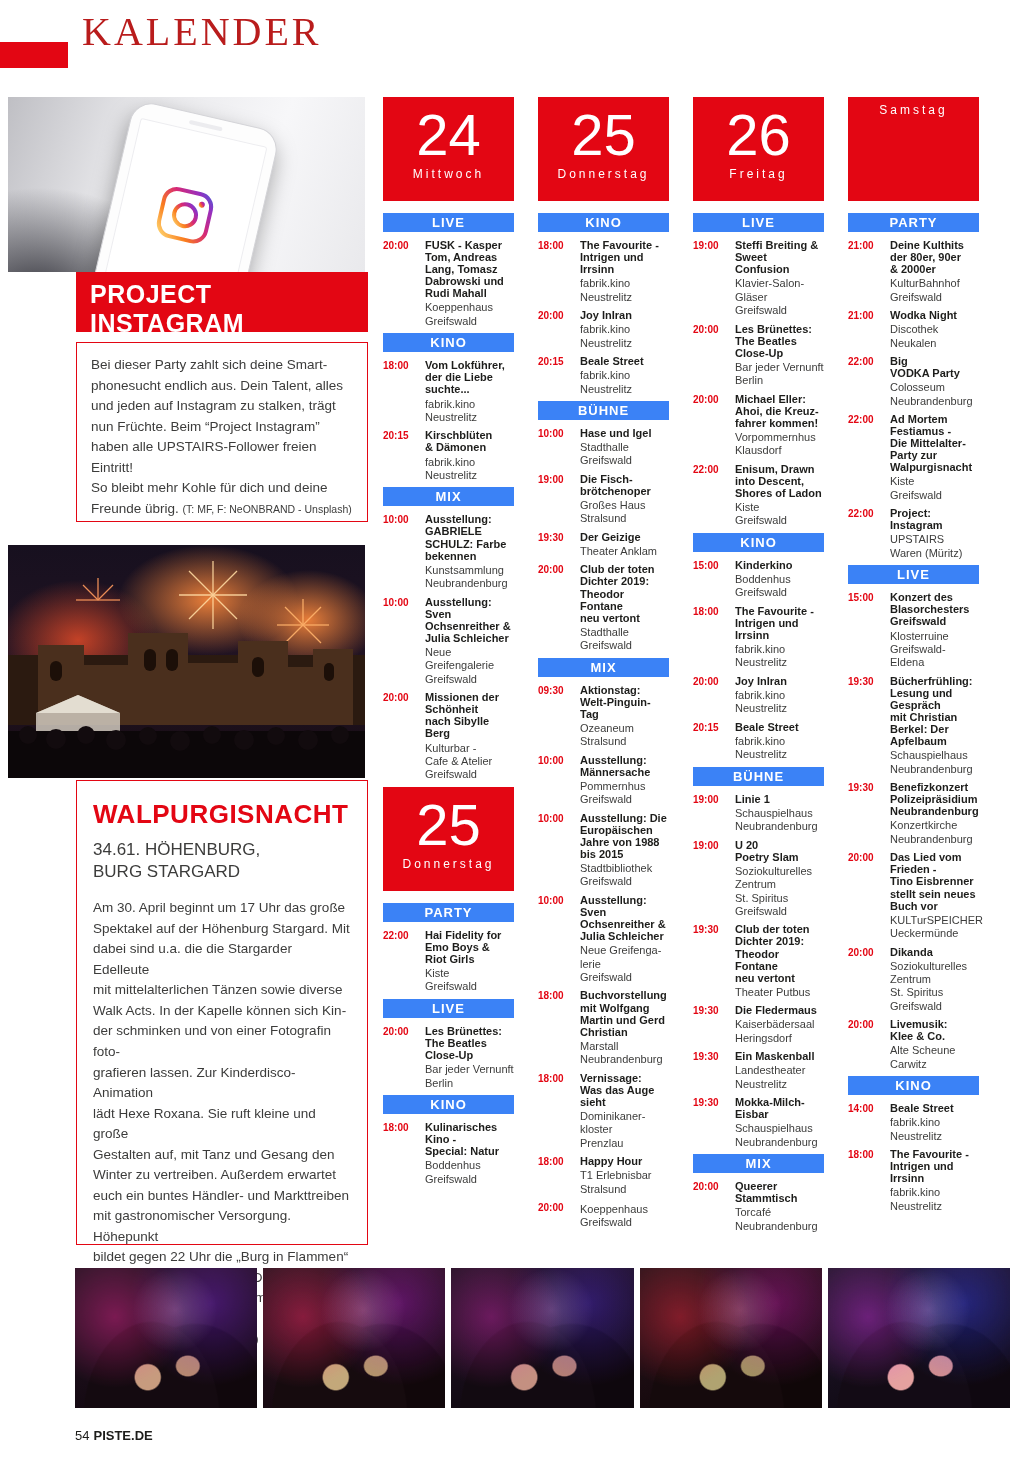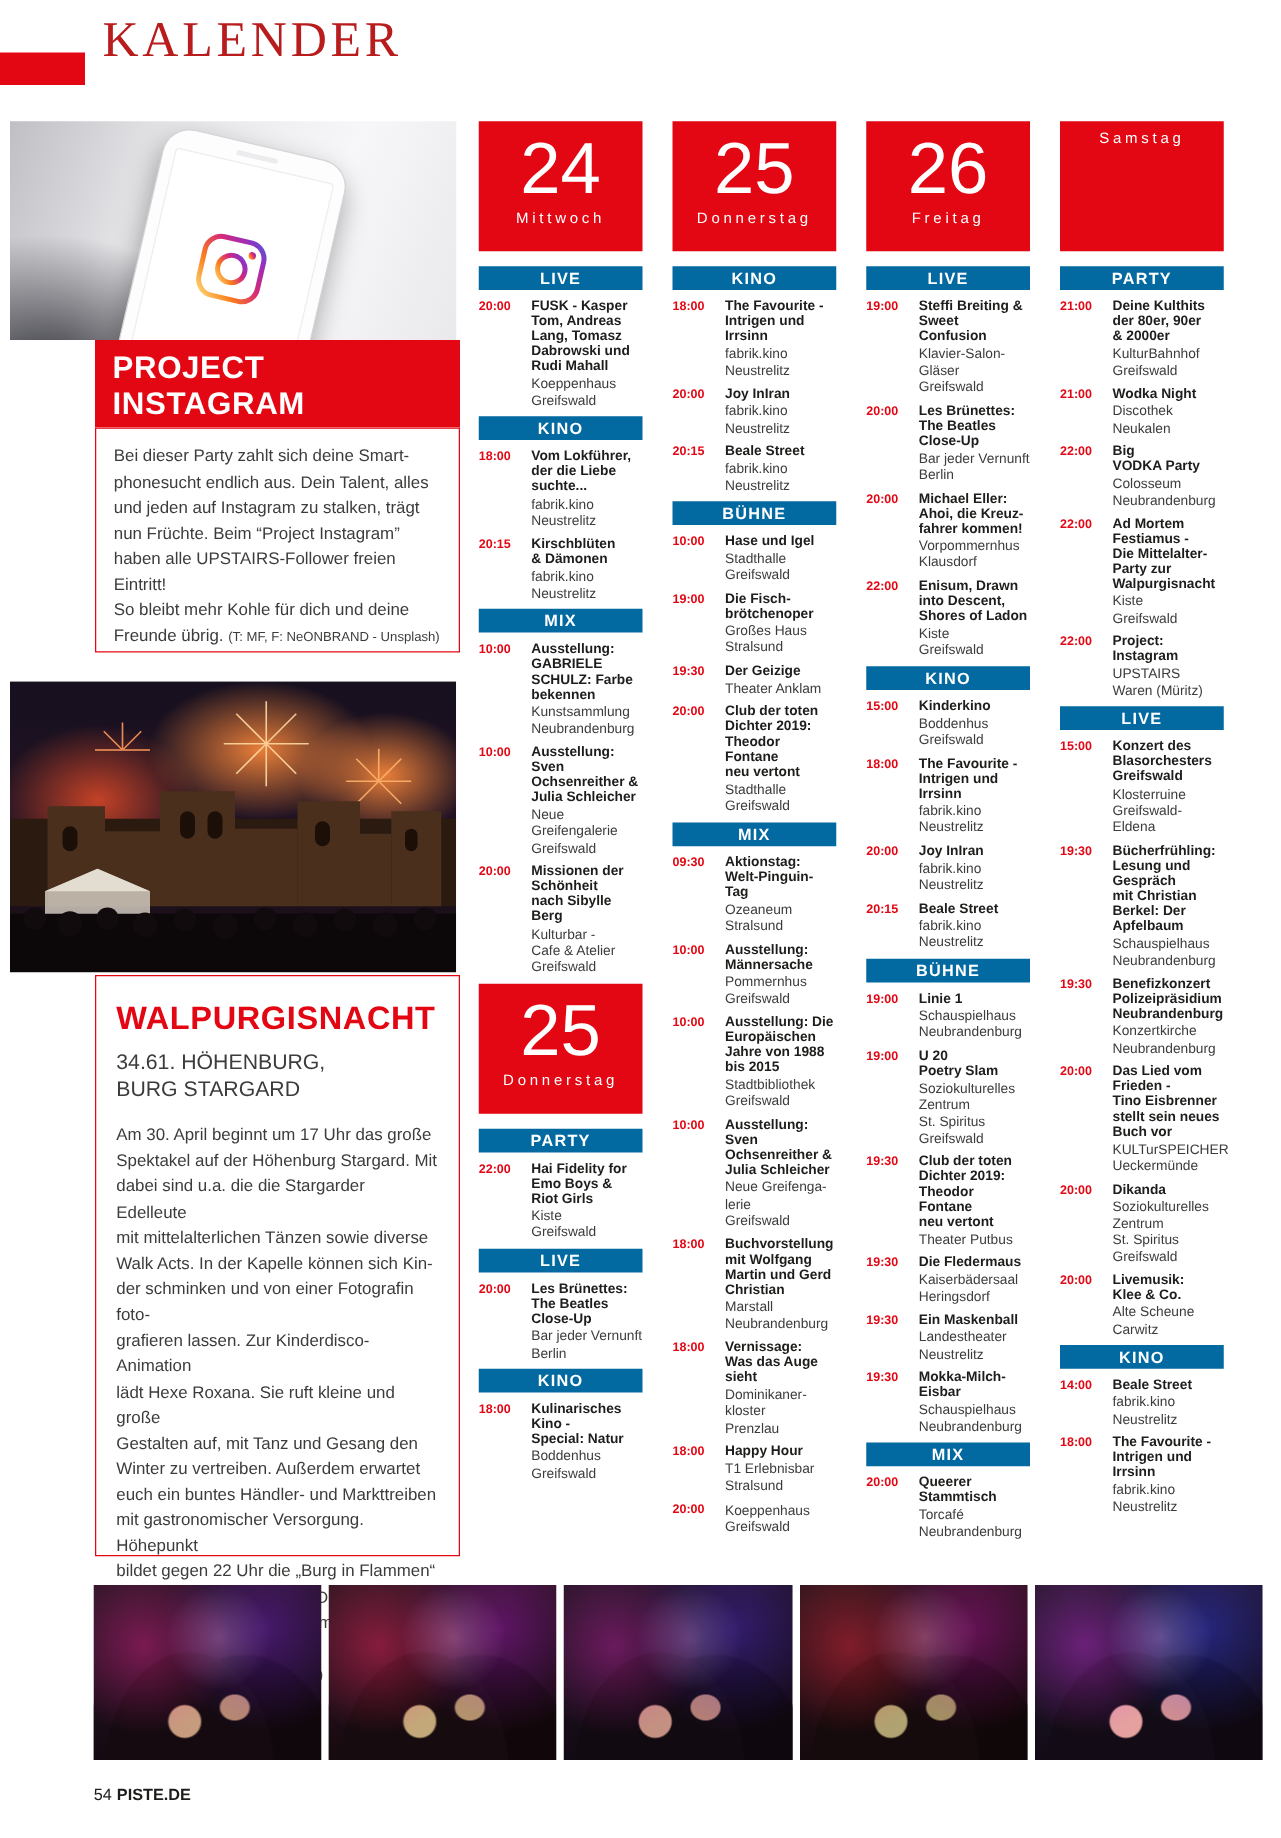--- a/index.html
+++ b/index.html
@@ -28,21 +28,21 @@
     box-shadow:0 10px 22px rgba(0,0,0,0.35);
   }
   .phone-screen {
     position:absolute; left:9px; top:16px; right:9px; bottom:34px; background:#ffffff;
     border:1px solid #ededf0; border-radius:3px; display:flex; align-items:center; justify-content:center;
   }
   .phone-speaker { position:absolute; left:50%; top:7px; width:34px; height:4px; margin-left:-17px;
     background:#ececef; border-radius:2px; }
 
   .feature-banner {
-    position:absolute; left:76px; top:272px; width:292px; height:70px; background:#e30613;
+    position:absolute; left:76px; top:272px; width:292px; height:60px; background:#e30613;
     box-sizing:border-box; padding:8px 12px 0 14px;
   }
   .feature-banner .feature-title { color:#ffffff; font-size:25px; font-weight:bold; letter-spacing:0.5px; }
   .feature-banner .feature-sub { color:#7d1a10; font-size:15px; margin-top:2px; letter-spacing:0.5px; }
 
   .feature-textbox {
     position:absolute; box-sizing:border-box; background:#ffffff; border:1px solid #e30613;
     font-size:13.5px; line-height:1.52; color:#3c3c3b;
   }
   .feature-textbox.instagram { left:76px; top:342px; width:292px; height:180px; padding:12px 14px; }
@@ -60,21 +60,21 @@
   .col-1 { left:383px; } .col-2 { left:538px; } .col-3 { left:693px; } .col-4 { left:848px; }
 
   .day-box {
     width:131px; height:104px; background:#e30613; color:#ffffff; text-align:center;
     margin-bottom:12px; box-sizing:border-box; padding-top:6px;
   }
   .day-number { font-size:58px; line-height:1.1; font-weight:400; }
   .day-weekday { font-size:12px; letter-spacing:3px; margin-top:0px; }
 
   .section-header {
-    height:19px; line-height:19px; background:#0369a1; color:#ffffff; text-align:center;
+    height:19px; line-height:19px; background:#3b82f6; color:#ffffff; text-align:center;
     font-size:13px; font-weight:bold; letter-spacing:1px; margin:4px 0 7px;
   }
   .event-row { display:flex; margin-bottom:5px; }
   .event-time { width:38px; flex:0 0 38px; font-size:10px; font-weight:bold; color:#e30613; padding-top:1px; }
   .event-body { flex:1; padding-left:4px; }
   .event-title { font-size:11px; font-weight:bold; line-height:1.1; color:#1d1d1b; white-space:pre-line; }
   .event-venue { font-size:11px; line-height:1.22; color:#3c3c3b; margin-top:2px; white-space:pre-line; }
 
   
   .photo-strip { position:absolute; left:75px; top:1268px; width:935px; height:140px; display:flex; gap:6px; }

